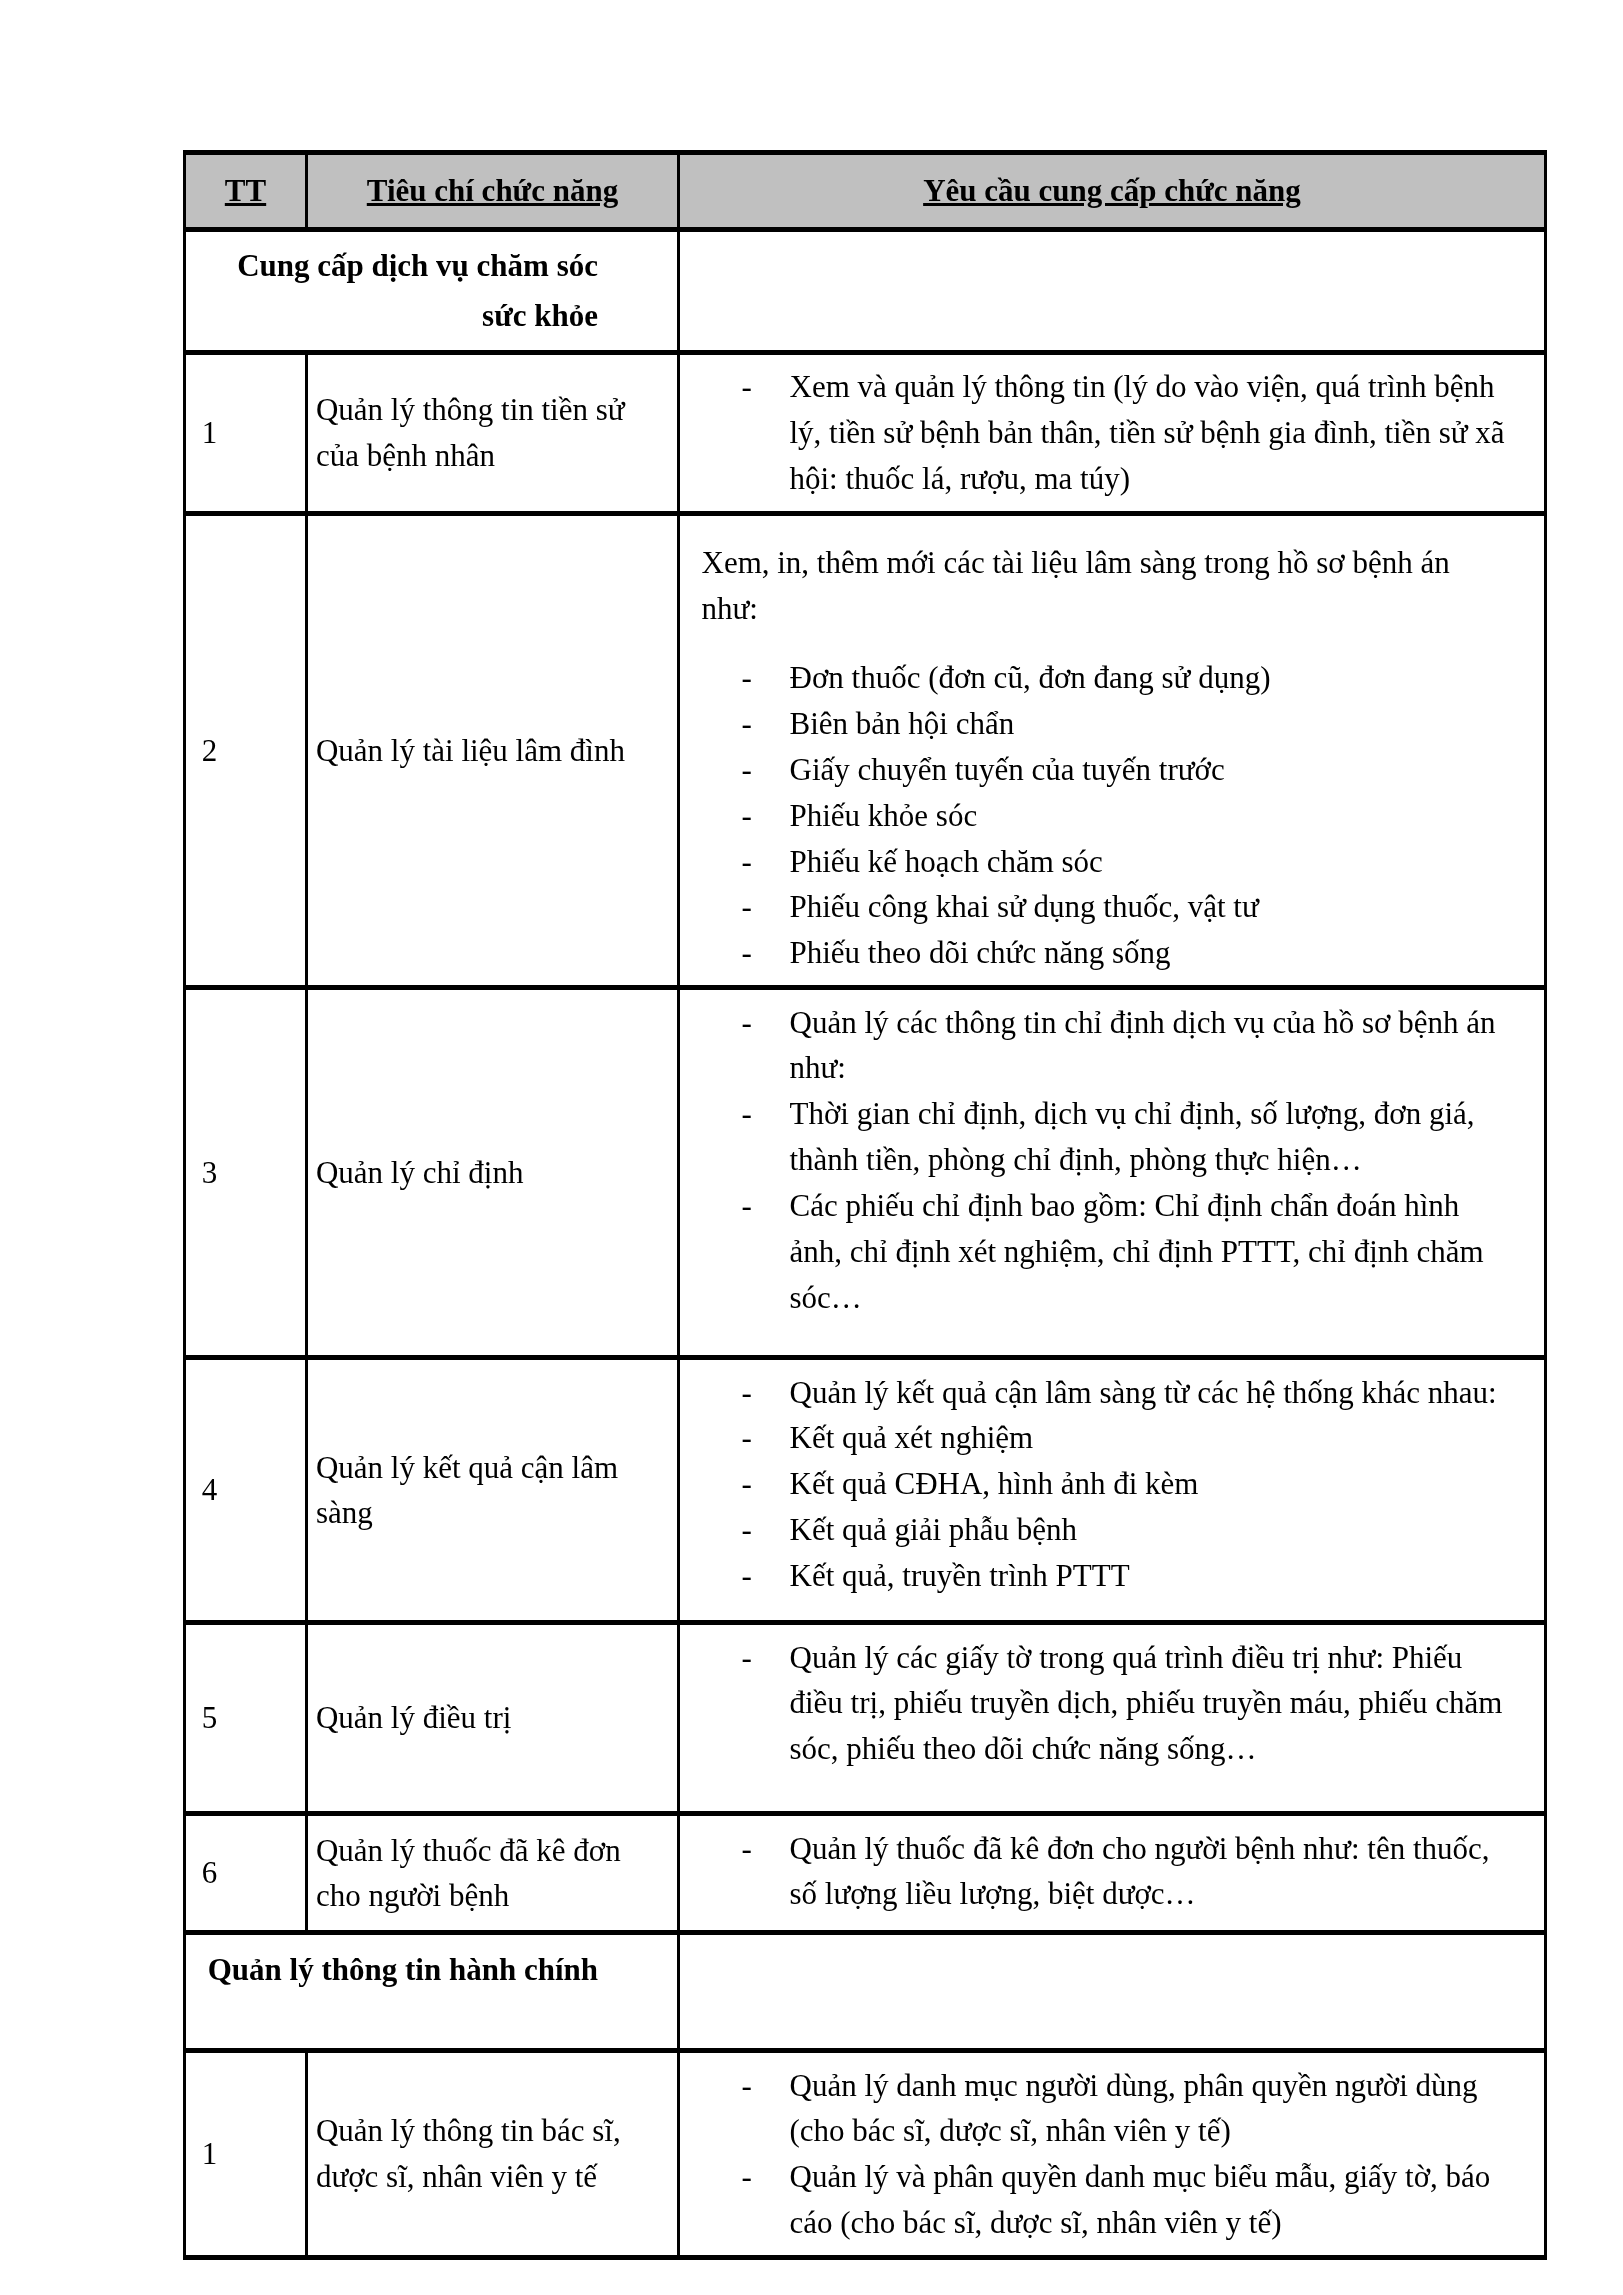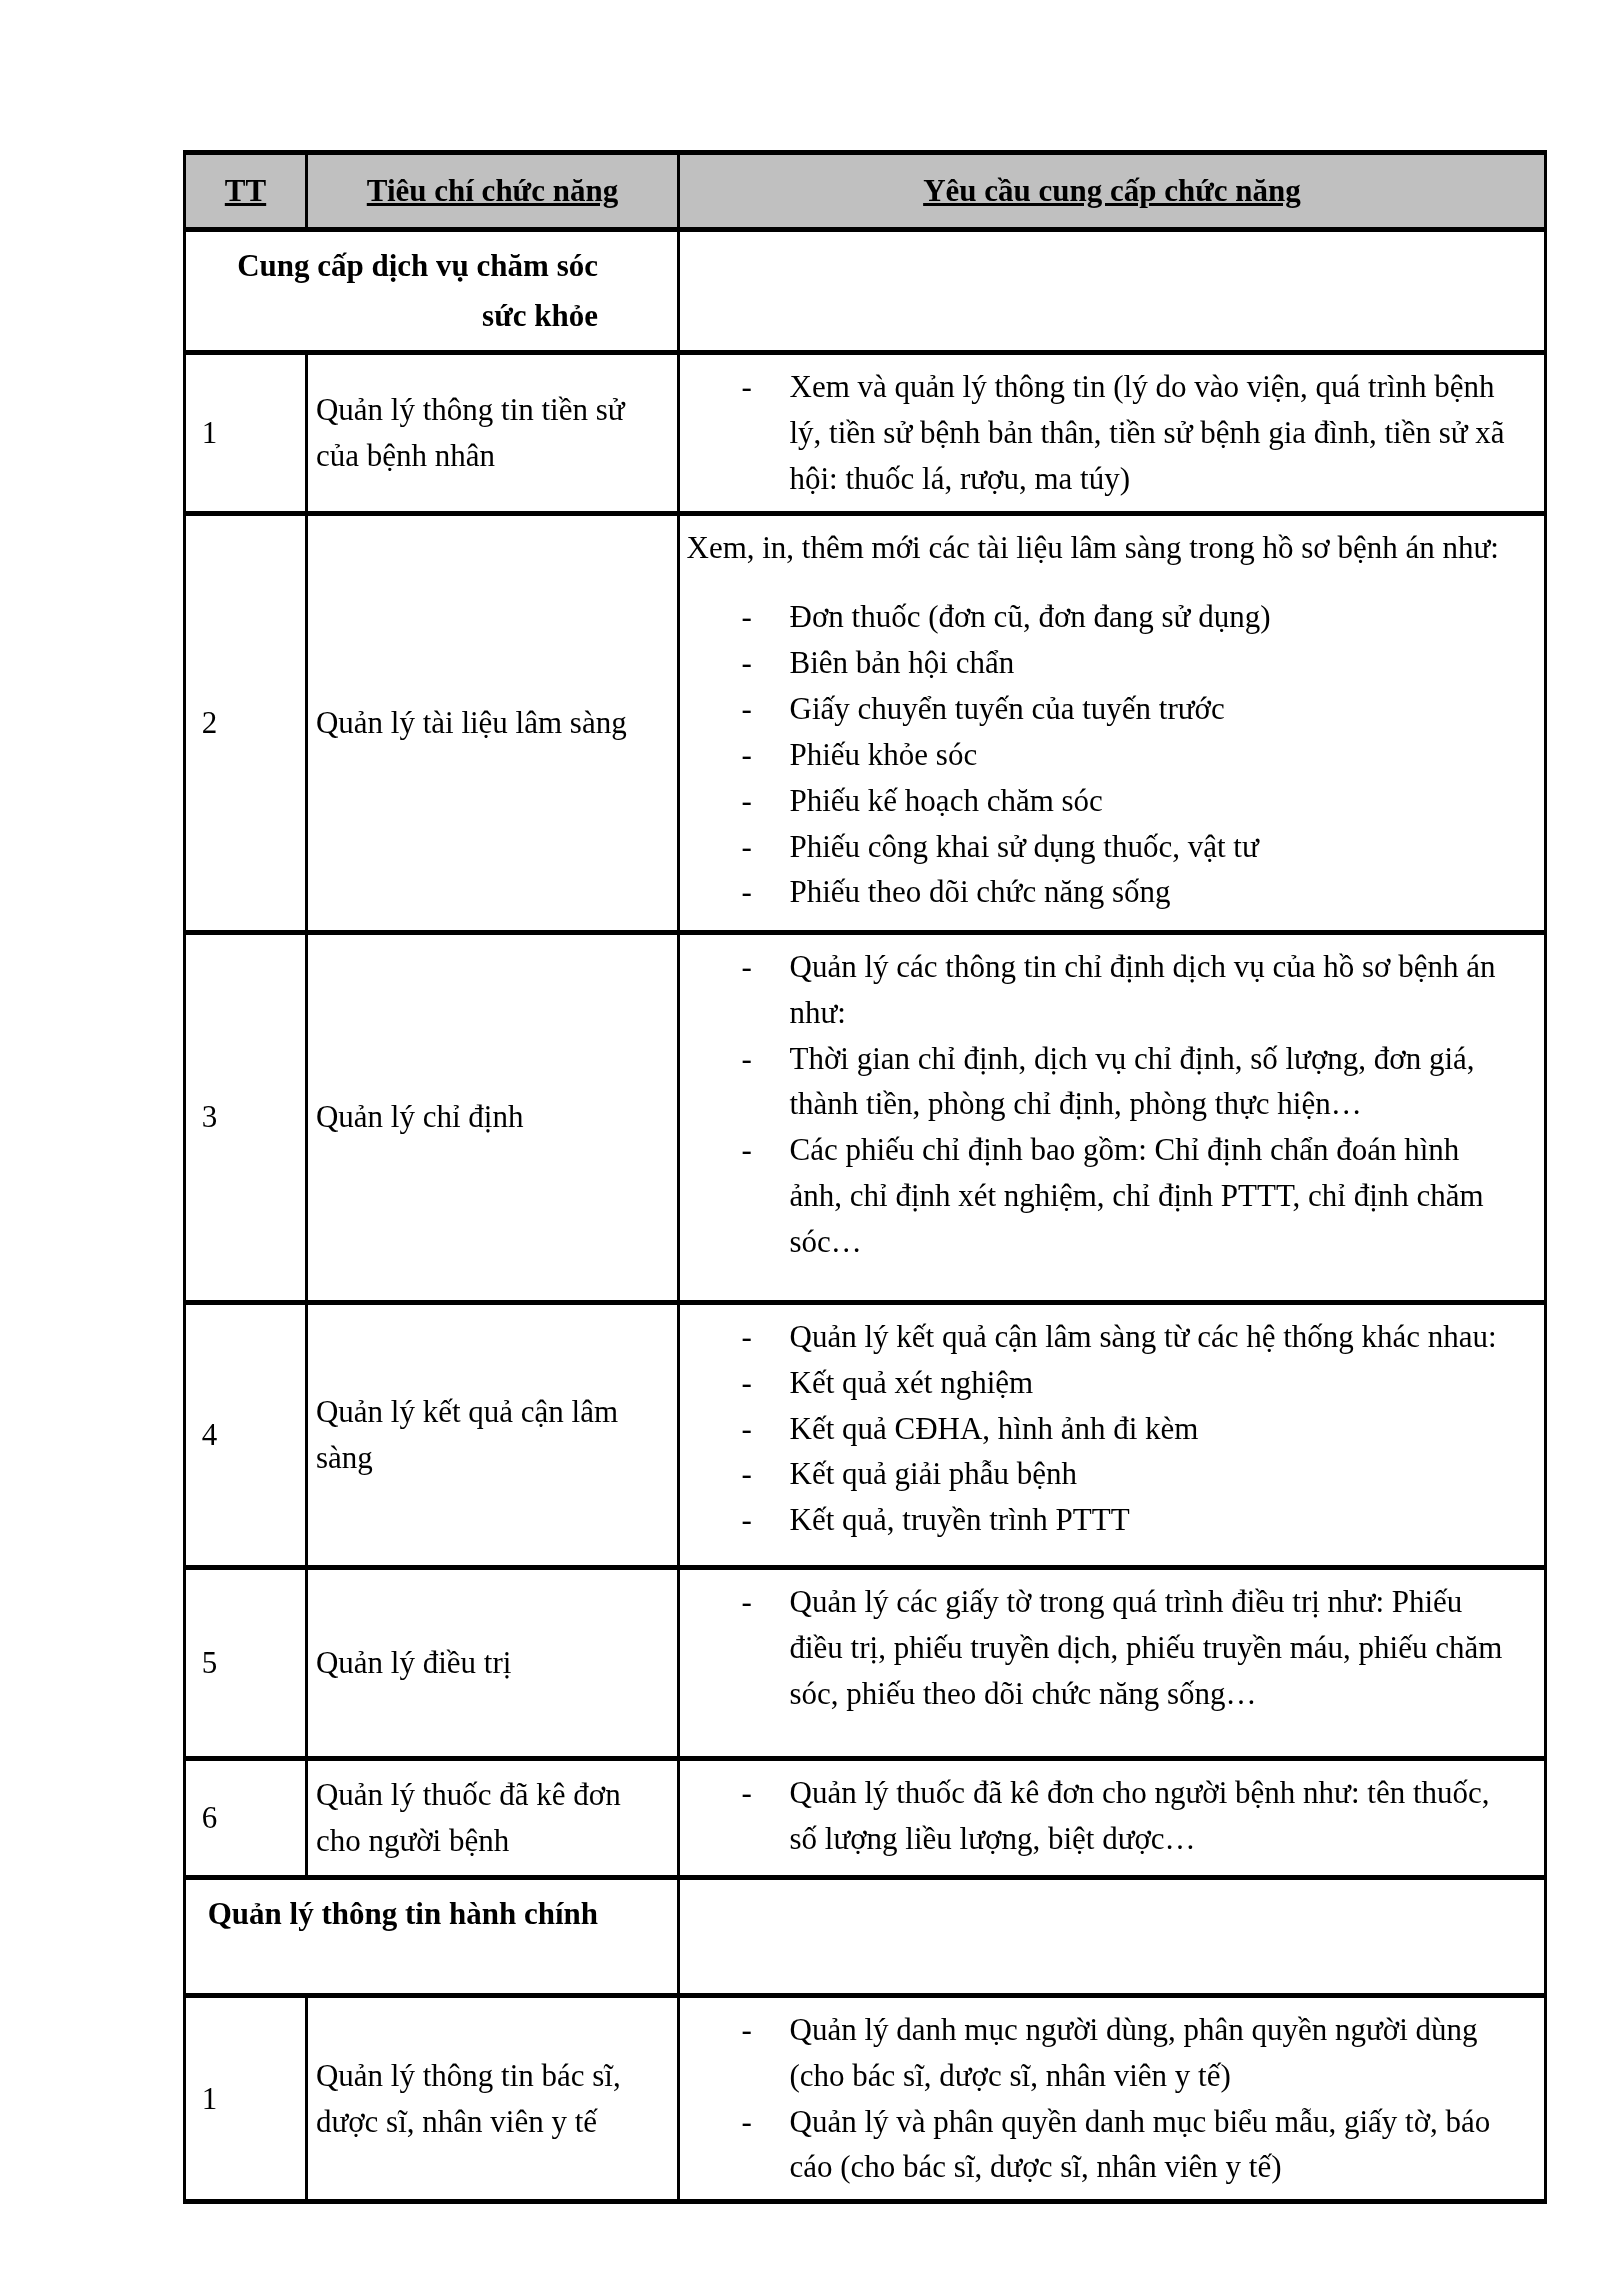--- a/index.html
+++ b/index.html
@@ -59,21 +59,21 @@
     vertical-align:top;
     padding:9.2px 26px 9.2px 6.5px;
   }
   td.section{
     font-weight:bold;
     vertical-align:top;
     padding:9.2px 79px 9.2px 6.5px;
     line-height:1.6;
     text-align:right;
   }
-  .intro{margin:0;}
+  .intro{margin:15px;}
   .intro + .list{margin-top:23.6px;}
   .bullet{
     position:relative;
     padding-left:103px;
   }
   .marker{
     position:absolute;
     left:55px;
     top:0;
   }
@@ -106,21 +106,21 @@
       <td class="crit">Quản lý thông tin tiền sử của bệnh nhân</td>
       <td class="req">
         <div class="list">
               <div class="bullet"><span class="marker">-</span><span class="btext">Xem và quản lý thông tin (lý do vào viện, quá trình bệnh lý, tiền sử bệnh bản thân, tiền sử bệnh gia đình, tiền sử xã hội: thuốc lá, rượu, ma túy)</span></div>
             </div>
       </td>
     </tr>
 
     <tr class="h-r2">
       <td class="tt">2</td>
-      <td class="crit">Quản lý tài liệu lâm sàng</td>
+      <td class="crit">Quản lý tài liệu lâm đình</td>
       <td class="req">
         <div class="intro">Xem, in, thêm mới các tài liệu lâm sàng trong hồ sơ bệnh án như:</div>
         <div class="list">
               <div class="bullet"><span class="marker">-</span><span class="btext">Đơn thuốc (đơn cũ, đơn đang sử dụng)</span></div>
               <div class="bullet"><span class="marker">-</span><span class="btext">Biên bản hội chẩn</span></div>
               <div class="bullet"><span class="marker">-</span><span class="btext">Giấy chuyển tuyến của tuyến trước</span></div>
               <div class="bullet"><span class="marker">-</span><span class="btext">Phiếu khỏe sóc</span></div>
               <div class="bullet"><span class="marker">-</span><span class="btext">Phiếu kế hoạch chăm sóc</span></div>
               <div class="bullet"><span class="marker">-</span><span class="btext">Phiếu công khai sử dụng thuốc, vật tư</span></div>
               <div class="bullet"><span class="marker">-</span><span class="btext">Phiếu theo dõi chức năng sống</span></div>

